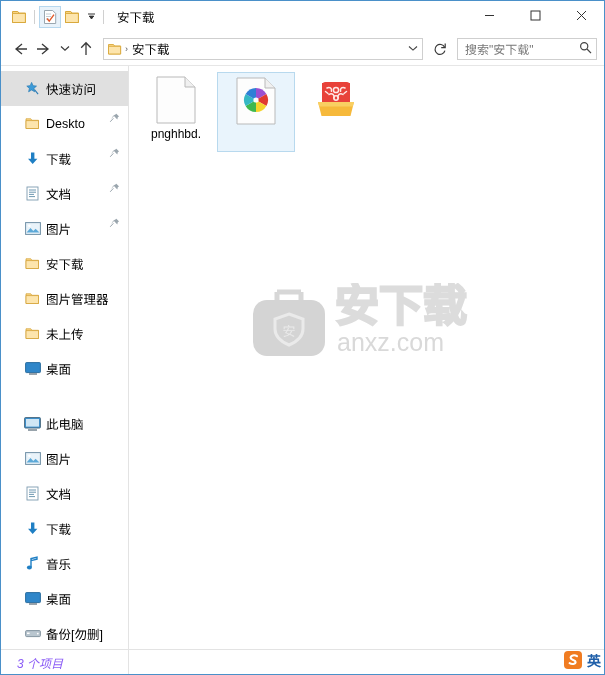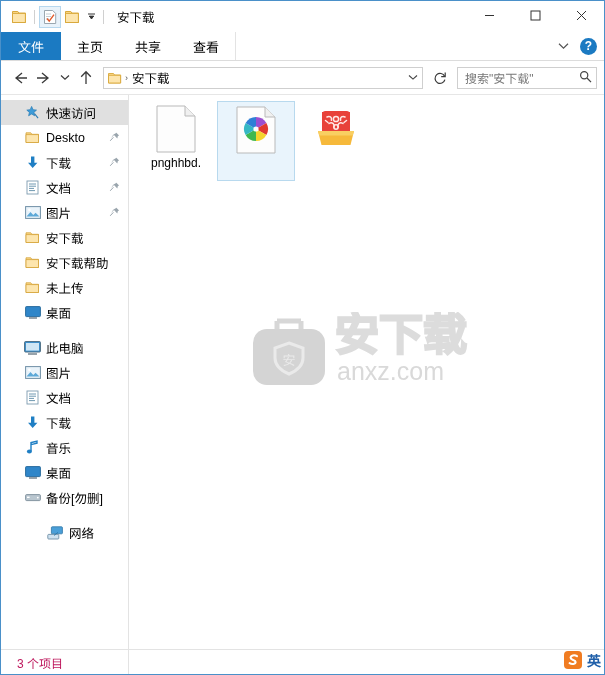--- a/index.html
+++ b/index.html
@@ -72,21 +72,21 @@
   }
   .search-ph{font-size:12px;color:#777;flex:1;white-space:nowrap;overflow:hidden;}
 
   
   .body{flex:1;display:flex;min-height:0;border-top:1px solid #e6e6e6;}
   .sidebar{
     width:128px;flex:0 0 128px;background:#fff;border-right:1px solid #e3e3e3;
     padding-top:5px;box-sizing:border-box;overflow:hidden;
   }
   .nav-item{
-    height:25px;display:flex;align-items:center;box-sizing:border-box;
+    height:35px;display:flex;align-items:center;box-sizing:border-box;
     font-size:12.5px;color:#000;white-space:nowrap;position:relative;
   }
   .nav-item.sel{background:#e0e0e0;}
   .nav-ico{
     width:17px;height:17px;flex:0 0 17px;display:flex;align-items:center;justify-content:center;
     margin-right:5px;
   }
   .lvl0{padding-left:23px;}
   .lvl1{padding-left:23px;}
   .nav-label{overflow:hidden;text-overflow:clip;}
@@ -111,21 +111,21 @@
   }
   .wm-text{display:flex;flex-direction:column;align-items:flex-start;}
 
   
   .statusbar{
     height:24px;flex:0 0 24px;border-top:1px solid #e3e3e3;background:#fff;
     display:flex;align-items:center;position:relative;
   }
   .status-left{width:128px;flex:0 0 128px;border-right:1px solid #e3e3e3;height:100%;
     display:flex;align-items:center;padding-left:16px;box-sizing:border-box;}
-  .status-text{font-size:12px;color:#be185d;white-space:nowrap;}
+  .status-text{font-size:12px;color:#8b5cf6;white-space:nowrap;font-style:italic;}
   .ime{
     position:absolute;right:3px;top:-3px;display:flex;align-items:center;gap:3px;
     height:26px;
   }
   .ime-logo{width:22px;height:22px;display:flex;align-items:center;justify-content:center;}
   .ime-mode{font-size:14px;font-weight:bold;color:#1f5fa9;}
 </style>
 </head>
 <body>
 
@@ -174,34 +174,20 @@
           </svg>
       </div>
       <div class="wc">
         <svg width="11" height="11" viewBox="0 0 11 11">
             <path d="M1 1l9 9M10 1l-9 9" stroke="#333" stroke-width="1"></path>
           </svg>
       </div>
     </div>
   </div>
 
-  <div class="ribbon">
-    <div class="tab file">文件</div>
-    <div class="tab">主页</div>
-    <div class="tab">共享</div>
-    <div class="tab tabs-edge">查看</div>
-    <div class="ribbon-right">
-      <div class="chev">
-        <svg width="11" height="8" viewBox="0 0 11 8">
-            <path d="M1 1.8l4.5 4.3L10 1.8" fill="none" stroke="#555" stroke-width="1.2"></path>
-          </svg>
-      </div>
-      <div class="helpbtn">?</div>
-    </div>
-  </div>
 
   <div class="navbar">
     <div class="navbtn">
       <svg width="16" height="14" viewBox="0 0 16 14">
           <path d="M10 2L4 7l6 5M4 7h11" fill="none" stroke="#3a3a3a" stroke-width="1.3"></path>
         </svg>
     </div>
     <div class="navbtn">
       <svg width="16" height="14" viewBox="0 0 16 14">
           <path d="M6 2l6 5-6 5M12 7H1" fill="none" stroke="#3a3a3a" stroke-width="1.3"></path>
@@ -340,21 +326,21 @@
         <span class="nav-label">安下载</span>
       </div>
 
       <div class="nav-item lvl1">
         <span class="nav-ico">
           <svg width="15" height="13" viewBox="0 0 15 13">
               <path d="M1 1.8h4.8l1.1 1.5h6.6v8.2H1z" fill="#fcd88a" stroke="#d4a33a" stroke-width="0.8"></path>
               <path d="M1 3.6h12.5v7.9H1z" fill="#fde5ad" stroke="#d4a33a" stroke-width="0.8"></path>
             </svg>
         </span>
-        <span class="nav-label">安下载帮助</span>
+        <span class="nav-label">图片管理器</span>
       </div>
 
       <div class="nav-item lvl1">
         <span class="nav-ico">
           <svg width="15" height="13" viewBox="0 0 15 13">
               <path d="M1 1.8h4.8l1.1 1.5h6.6v8.2H1z" fill="#fcd88a" stroke="#d4a33a" stroke-width="0.8"></path>
               <path d="M1 3.6h12.5v7.9H1z" fill="#fde5ad" stroke="#d4a33a" stroke-width="0.8"></path>
             </svg>
         </span>
         <span class="nav-label">未上传</span>
@@ -363,21 +349,21 @@
       <div class="nav-item lvl1">
         <span class="nav-ico">
           <svg width="16" height="13" viewBox="0 0 16 13">
               <rect x="0.6" y="0.6" width="14.8" height="10" rx="0.8" fill="#2f86c9" stroke="#2a6d9e" stroke-width="1"></rect>
               <path d="M4 12h8" stroke="#6f7d88" stroke-width="1.4"></path>
             </svg>
         </span>
         <span class="nav-label">桌面</span>
       </div>
 
-      <div class="nav-item lvl0" style="margin-top:10px;">
+      <div class="nav-item lvl0" style="margin-top:20px;">
         <span class="nav-ico">
           <svg width="17" height="14" viewBox="0 0 17 14">
               <rect x="0.6" y="0.6" width="15.8" height="10.4" rx="0.8" fill="#3c92d1" stroke="#4a6b80" stroke-width="1"></rect>
               <rect x="2" y="2" width="13" height="7.6" fill="#cfe6f5"></rect>
               <path d="M4 13h9" stroke="#76858f" stroke-width="1.5"></path>
             </svg>
         </span>
         <span class="nav-label">此电脑</span>
       </div>
 

